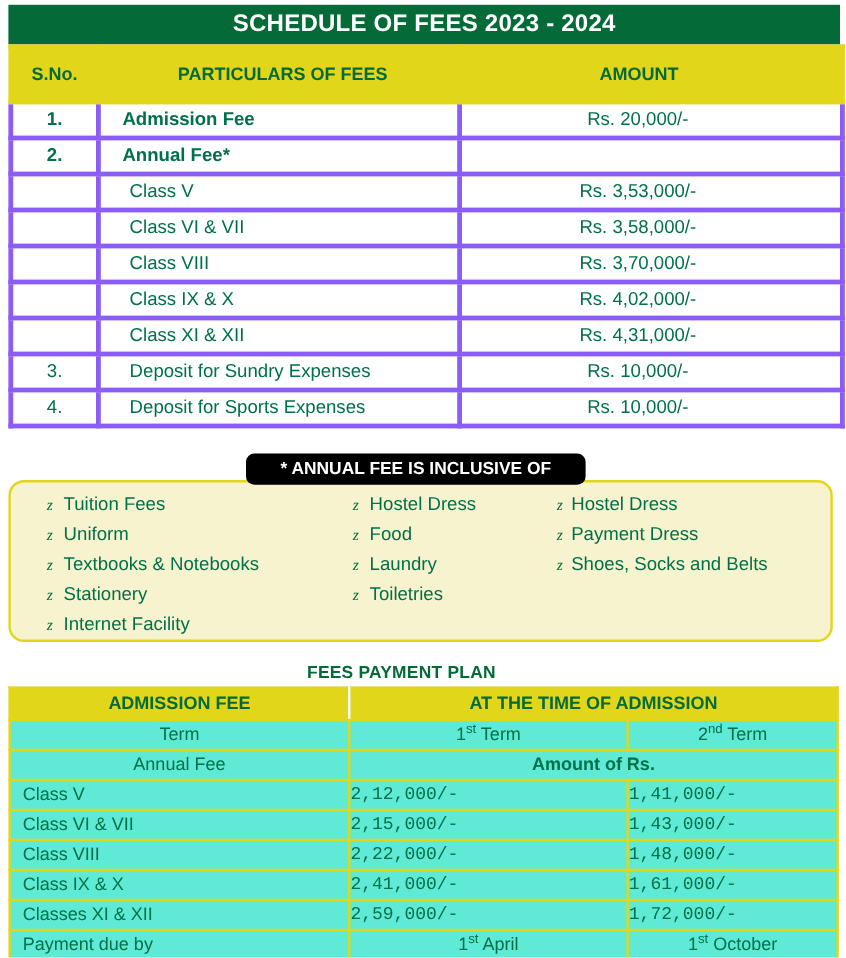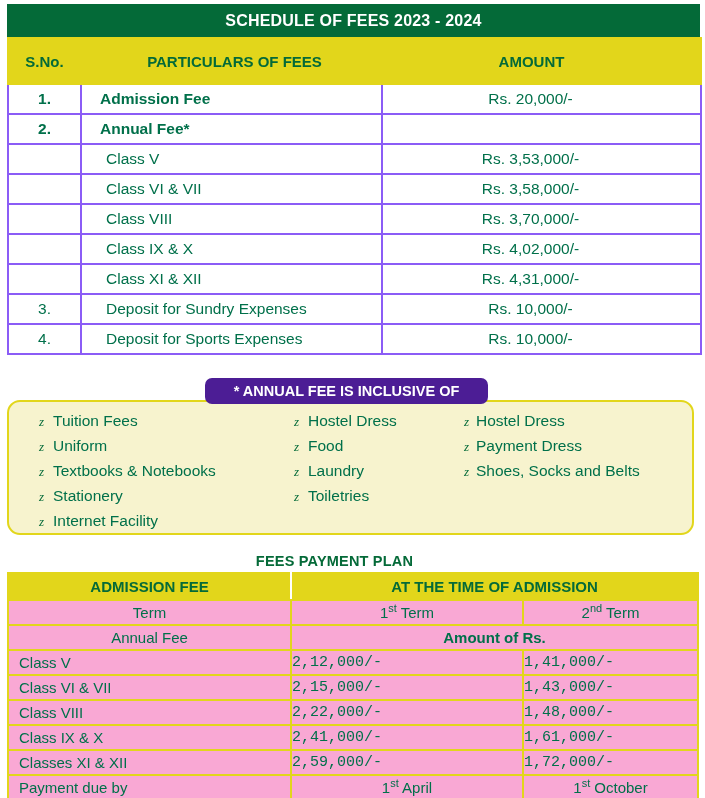--- a/index.html
+++ b/index.html
@@ -25,21 +25,21 @@
 
   
   .title-bar {
     position: absolute;
     left: 7px;
     top: 4px;
     width: 693px;
     height: 33px;
     background: #046A38;
     color: #ffffff;
-    font-size: 16px;
+    font-size: 20px;
     font-weight: bold;
     letter-spacing: 0.2px;
     display: flex;
     align-items: center;
     justify-content: center;
     box-sizing: border-box;
   }
 
   
   .fees-table {
@@ -49,21 +49,21 @@
     width: 693px;
     border-collapse: collapse;
     table-layout: fixed;
   }
   .fees-table col.c-sno    { width: 73px; }
   .fees-table col.c-part   { width: 301px; }
   .fees-table col.c-amt    { width: 319px; }
 
   .fees-table th,
   .fees-table td {
-    border: 2px solid #8b5cf6;
+    border: 4px solid #8b5cf6;
     padding: 0;
     height: 30px;
     font-size: 15.5px;
     color: #00704A;
     background: #ffffff;
     box-sizing: border-box;
   }
   .fees-table thead th {
     background: #E2D61B;
     border-color: #E2D61B;
@@ -83,21 +83,21 @@
   .cell-amt  { text-align: center; padding-right: 22px !important; }
   .bold      { font-weight: bold; }
 
   
   .badge {
     position: absolute;
     left: 205px;
     top: 378px;
     width: 283px;
     height: 26px;
-    background: #4c1d95;
+    background: #000000;
     border-radius: 7px;
     color: #ffffff;
     font-size: 14.5px;
     font-weight: bold;
     display: flex;
     align-items: center;
     justify-content: center;
     z-index: 3;
     box-sizing: border-box;
   }
@@ -165,21 +165,21 @@
   .plan-table col.p-c2 { width: 232px; }
   .plan-table col.p-c3 { width: 175px; }
 
   .plan-table th,
   .plan-table td {
     border: 2px solid #E2D61B;
     height: 25px;
     padding: 0;
     font-size: 15px;
     color: #00704A;
-    background: #f9a8d4;
+    background: #5eead4;
     box-sizing: border-box;
   }
   .plan-table thead th {
     background: #E2D61B;
     border-color: #E2D61B;
     color: #046A38;
     font-weight: bold;
     font-size: 15px;
     height: 27px;
     text-align: center;

